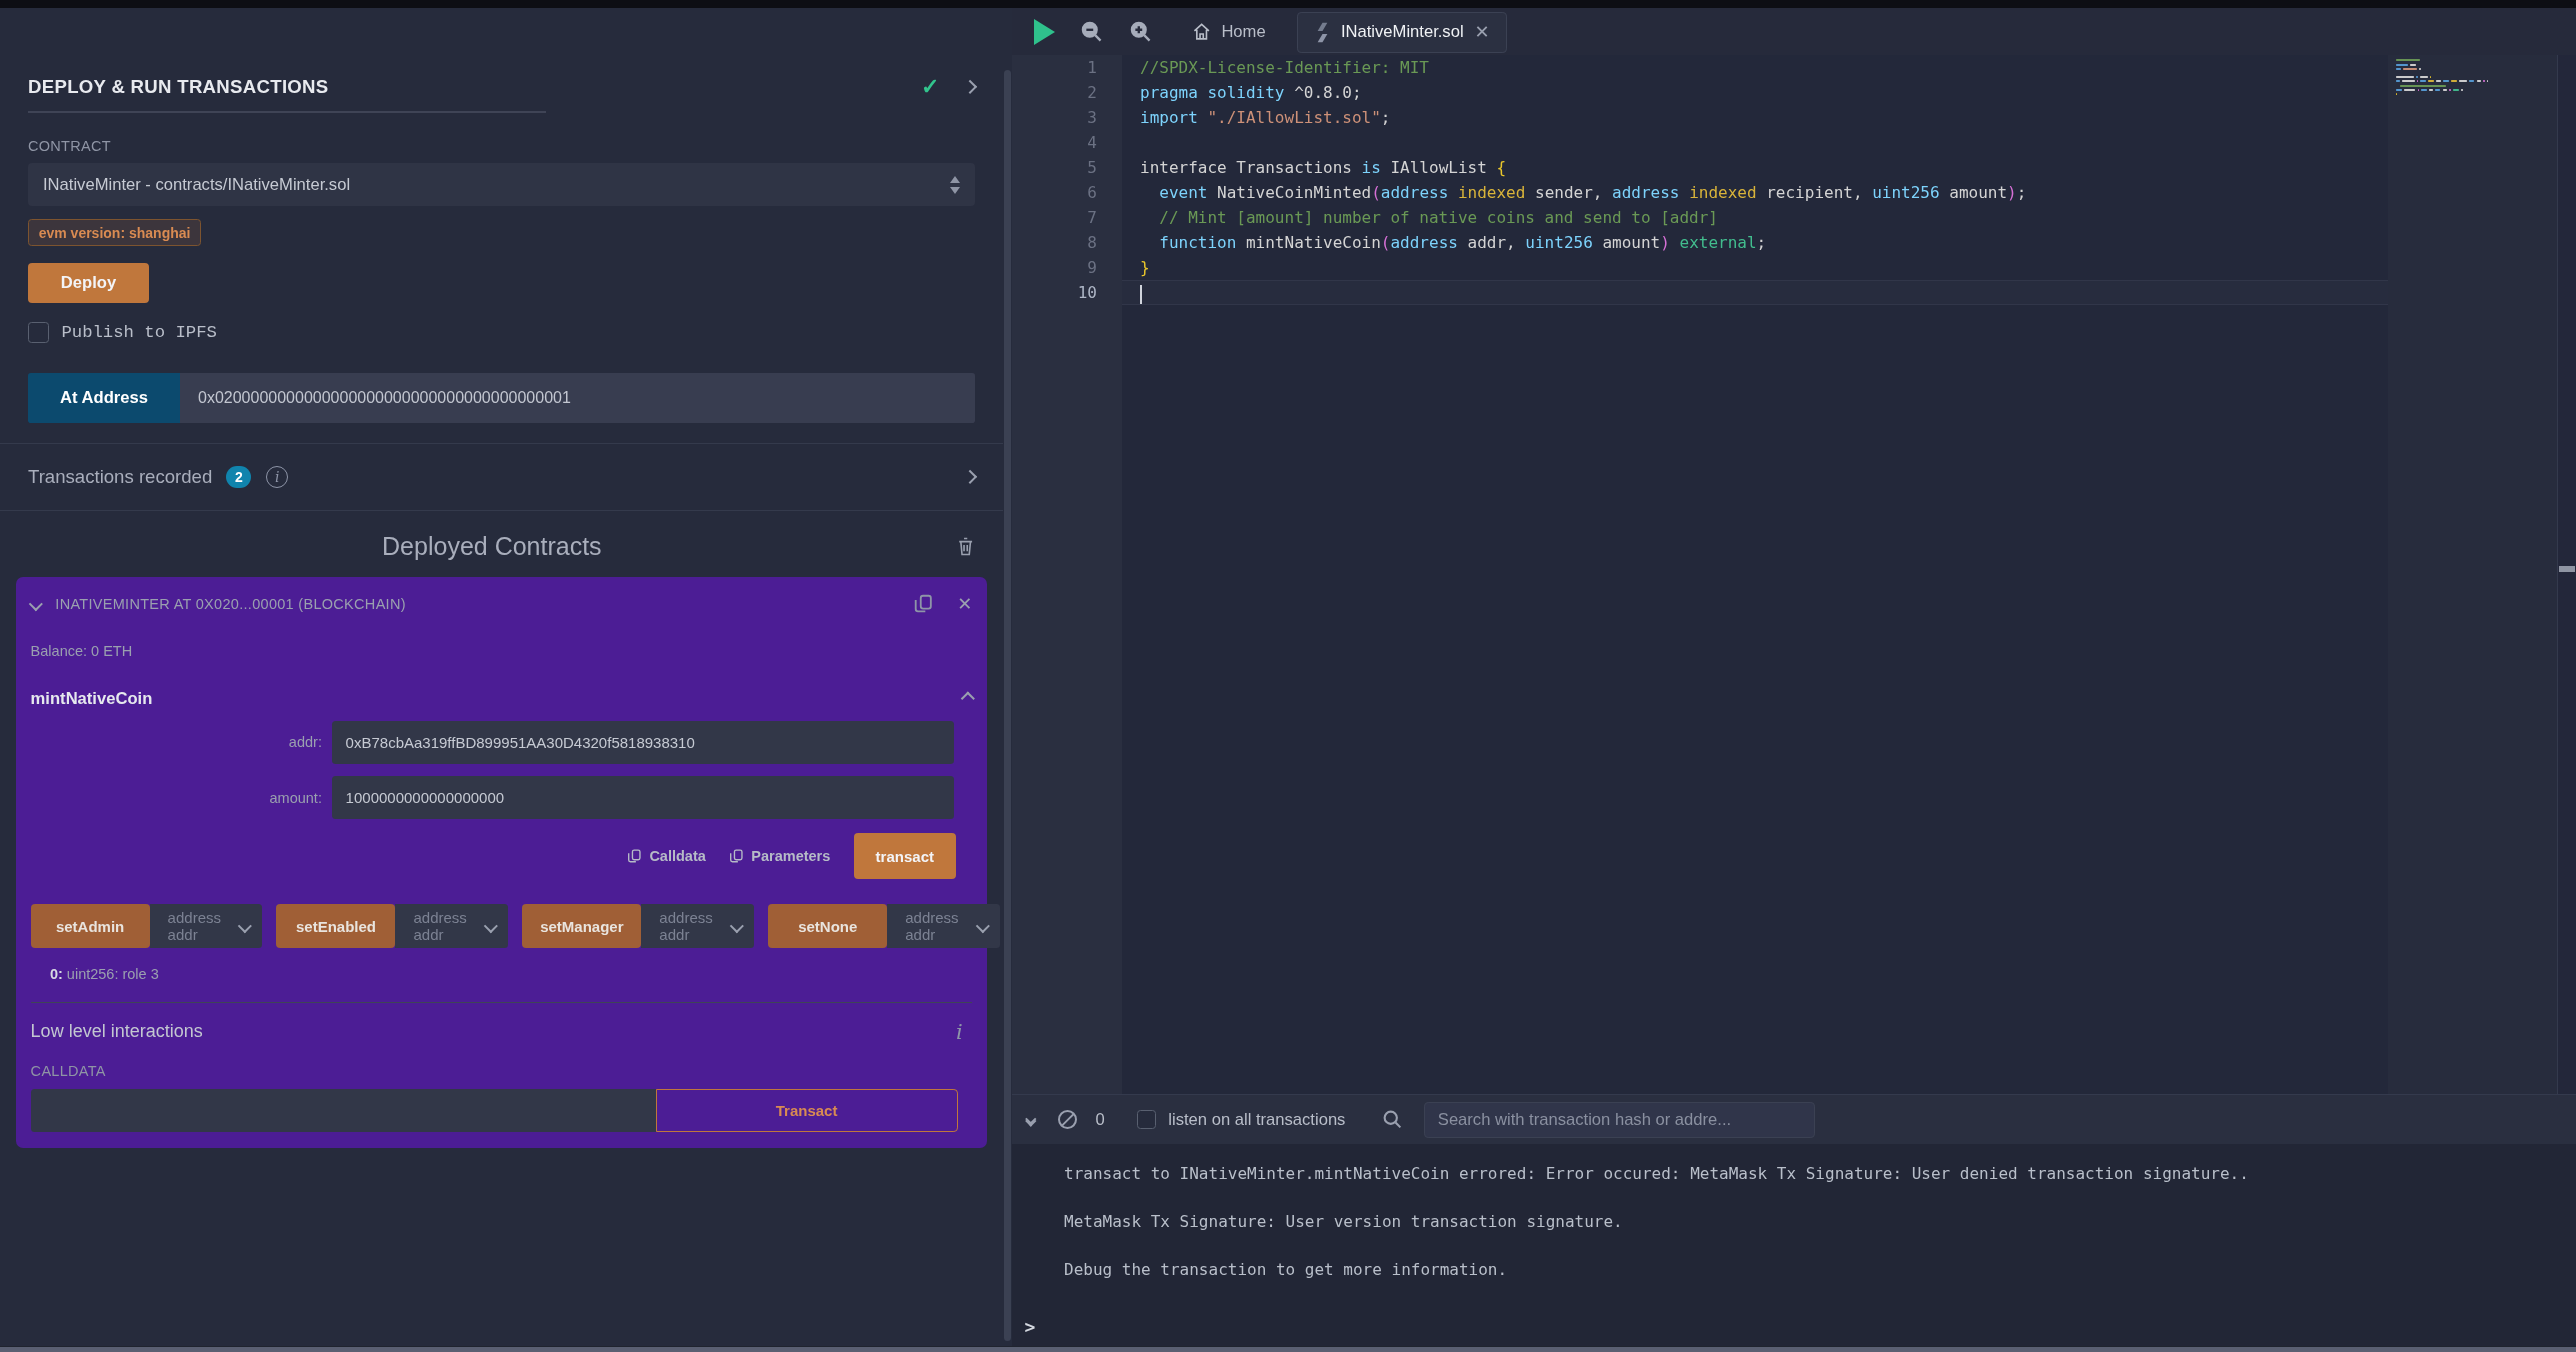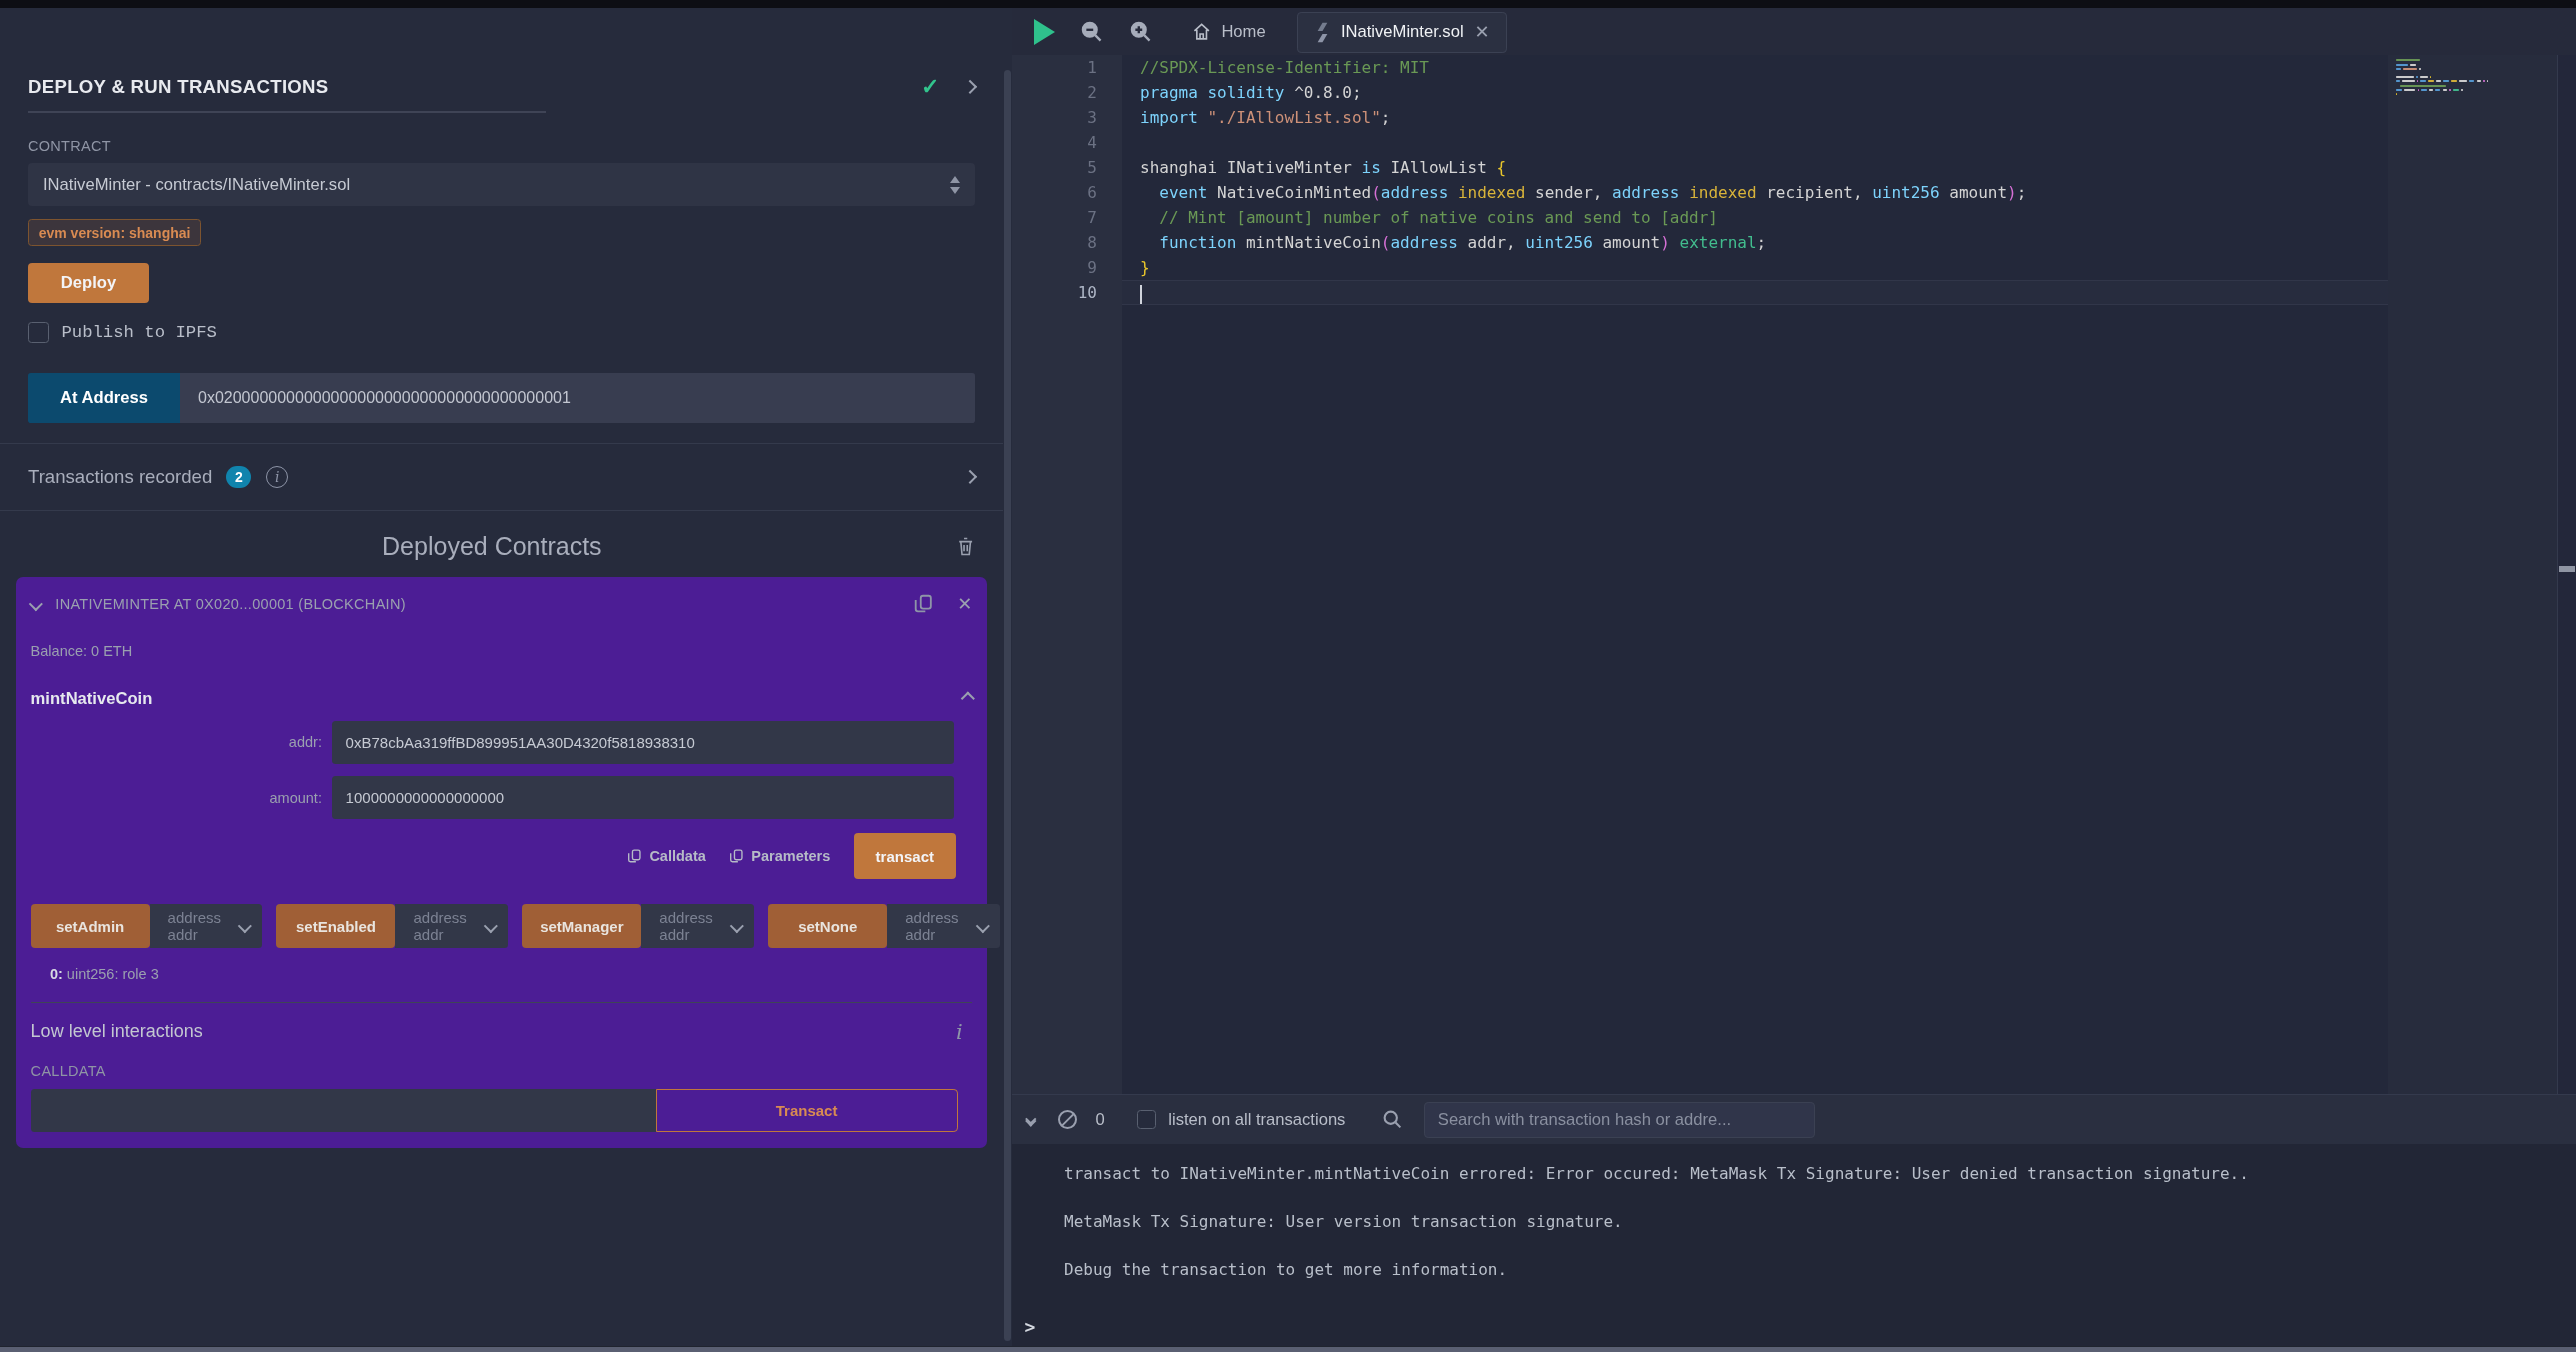--- a/index.html
+++ b/index.html
@@ -376,21 +376,21 @@
         <div class="gut-num">7</div>
         <div class="gut-num">8</div>
         <div class="gut-num">9</div>
         <div class="gut-num cur">10</div>
       </div>
     <div id="code-area">
         <div class="code-line"><span class="tk-comment">//SPDX-License-Identifier: MIT</span></div>
         <div class="code-line"><span class="tk-kw">pragma solidity</span><span class="tk-id"> ^0.8.0;</span></div>
         <div class="code-line"><span class="tk-kw">import</span><span class="tk-id"> </span><span class="tk-str">"./IAllowList.sol"</span><span class="tk-id">;</span></div>
         <div class="code-line"></div>
-        <div class="code-line"><span class="tk-id">shanghai INativeMinter </span><span class="tk-kw">is</span><span class="tk-id"> IAllowList </span><span class="tk-brace">{</span></div>
+        <div class="code-line"><span class="tk-id">interface Transactions </span><span class="tk-kw">is</span><span class="tk-id"> IAllowList </span><span class="tk-brace">{</span></div>
         <div class="code-line"><span class="tk-id">  </span><span class="tk-kw">event</span><span class="tk-id"> NativeCoinMinted</span><span class="tk-paren">(</span><span class="tk-kw">address</span><span class="tk-id"> </span><span class="tk-mod">indexed</span><span class="tk-id"> sender, </span><span class="tk-kw">address</span><span class="tk-id"> </span><span class="tk-mod">indexed</span><span class="tk-id"> recipient, </span><span class="tk-kw">uint256</span><span class="tk-id"> amount</span><span class="tk-paren">)</span><span class="tk-id">;</span></div>
         <div class="code-line"><span class="tk-comment">  // Mint [amount] number of native coins and send to [addr]</span></div>
         <div class="code-line"><span class="tk-id">  </span><span class="tk-kw">function</span><span class="tk-id"> mintNativeCoin</span><span class="tk-paren">(</span><span class="tk-kw">address</span><span class="tk-id"> addr, </span><span class="tk-kw">uint256</span><span class="tk-id"> amount</span><span class="tk-paren">)</span><span class="tk-id"> </span><span class="tk-ext">external</span><span class="tk-id">;</span></div>
         <div class="code-line"><span class="tk-brace">}</span></div>
         <div class="code-line cur"><span class="cursor-bar"></span></div>
       </div>
     <div id="minimap-zone">
         <div id="minimap">
           <div class="mm-line">
             <span class="mm-seg" style="width: 24px; background: rgb(106, 153, 85);"></span>

